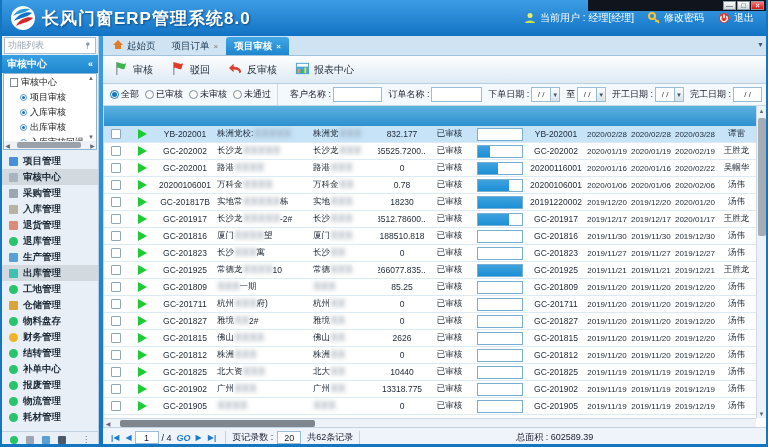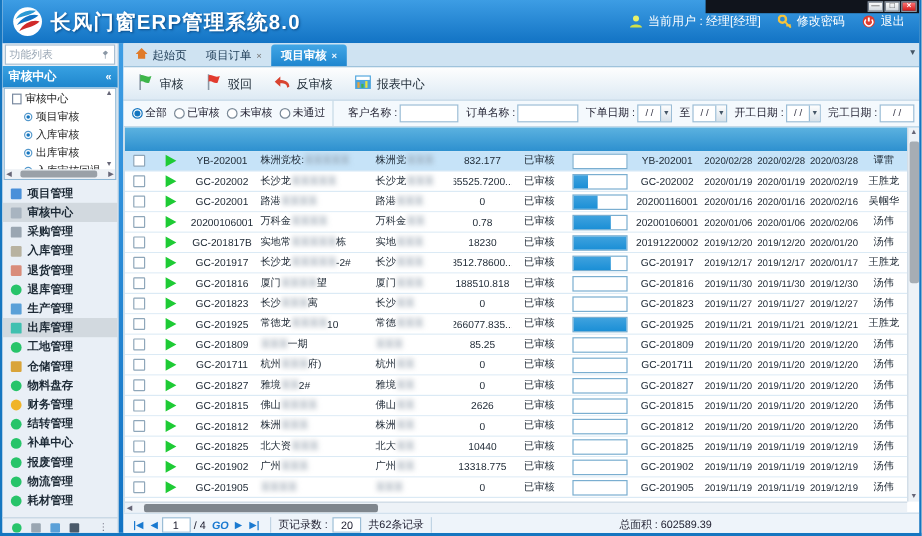--- a/index.html
+++ b/index.html
@@ -461,21 +461,21 @@
               <div class="td c5">0</div>
               <div class="td c6">已审核</div>
               <div class="td c7">
                 <span class="pbox">
                   <span class="pfill" style="display: block; width: 45%;"></span>
                 </span>
               </div>
               <div class="td c8">20200116001</div>
               <div class="td c9">2020/01/16</div>
               <div class="td c10">2020/01/16</div>
-              <div class="td c11">2020/02/16</div>
+              <div class="td c11">2020/02/22</div>
               <div class="td c12">吴帼华</div>
             </div>
             <div class="tr">
               <div class="td c0">
                 <span class="cb"></span>
               </div>
               <div class="td c1">
                 <span class="play"></span>
               </div>
               <div class="td c2">20200106001</div>

